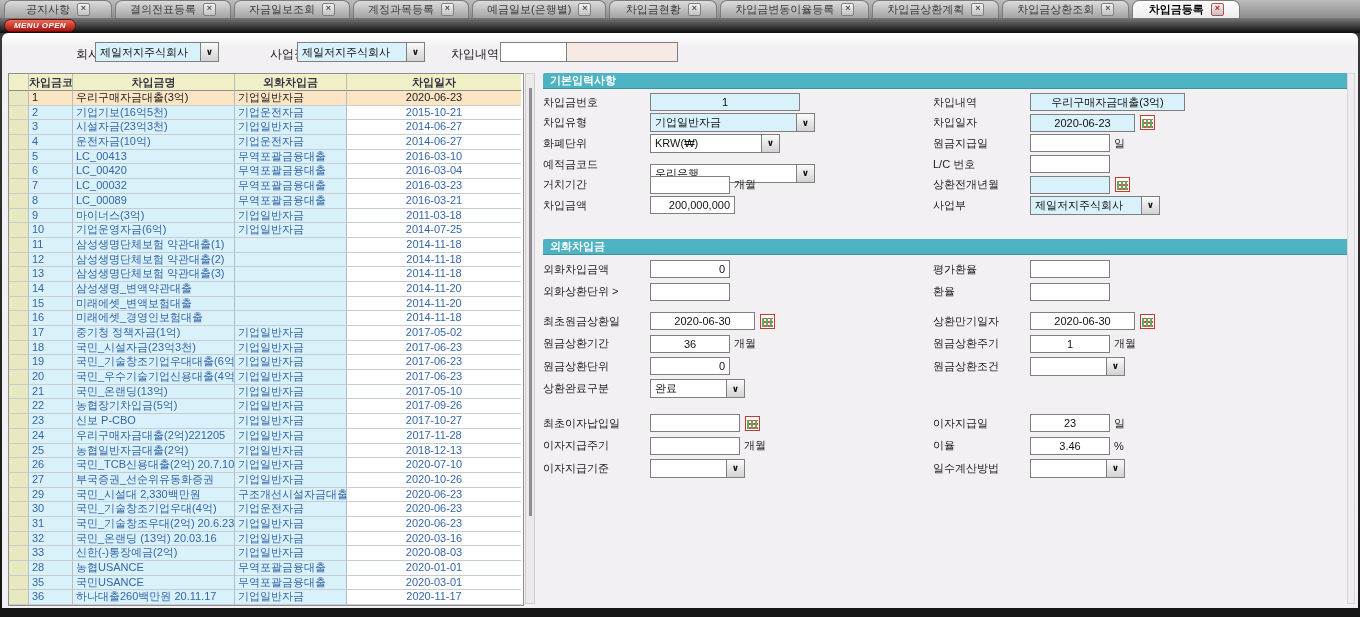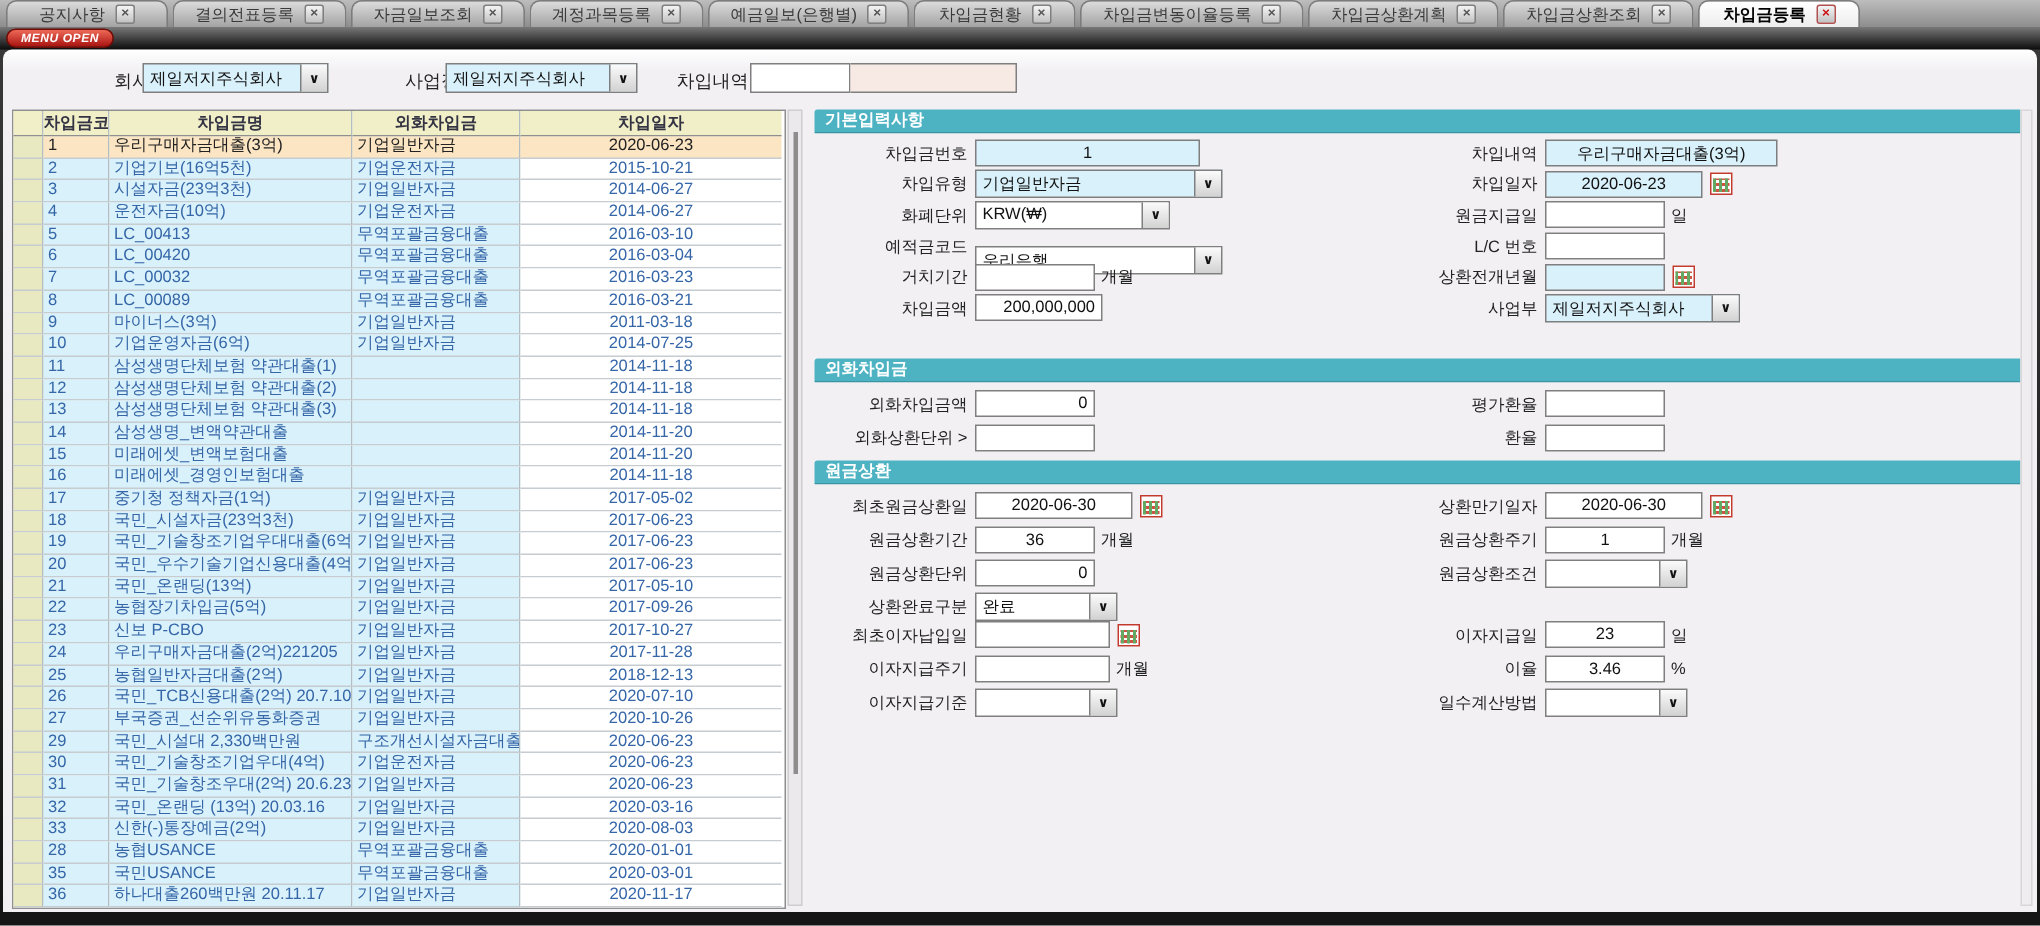--- a/index.html
+++ b/index.html
@@ -80,21 +80,21 @@
   .sechdr{height:15px;line-height:15px;background:#4db3c3;color:#fff;
           font-size:11px;font-weight:bold;padding-left:7px;border-radius:2px 0 0 0;
           border-bottom:1px solid #3a95a3;}
   .rows{margin-top:3px;}
   .frow{display:flex;align-items:center;}
   .s1 .frow{height:20.6px;}
   .sN .frow{height:22.5px;}
   .fcell{display:flex;align-items:center;}
   .fcell.l{width:390px;}
   .fcell.r{flex:1;}
-  .flabel{width:102px;text-align:right;margin-right:5px;font-size:11px;color:#222;white-space:nowrap;}
+  .flabel{width:102px;text-align:left;margin-right:5px;font-size:11px;color:#222;white-space:nowrap;}
   .fcell.r .flabel{width:92px;}
   .box{display:flex;align-items:center;height:18px;border:1px solid #7f7f7f;background:#fff;
        box-sizing:border-box;font-size:11px;color:#111;padding:0 4px;white-space:nowrap;overflow:hidden;}
   .box.tint{background:#d9f1fa;}
   .box.ac{justify-content:center;}
   .box.ar{justify-content:flex-end;}
   .sfx{margin-left:4px;font-size:11px;color:#222;white-space:nowrap;}
   .gap{width:3px;}
   .cal{width:13px;height:13px;margin-left:5px;border:1px solid #c23b2e;background:#fff;
        position:relative;cursor:pointer;flex:0 0 auto;}
@@ -561,21 +561,20 @@
               <div class="fcell r">
                 <span class="flabel">환율</span>
                 <span class="fwrap" style="display: inline-flex; align-items: center;">
                   <div class="box" style="width: 80px;"></div>
                 </span>
               </div>
             </div>
           </div>
         </div>
         <div class="sec sN" style="top: 234px;">
-          <div class="sechdr">원금상환</div>
           <div class="rows">
             <div class="frow">
               <div class="fcell l">
                 <span class="flabel">최초원금상환일</span>
                 <span class="fwrap" style="display: inline-flex; align-items: center;">
                   <div class="box ac" style="width: 105px;">2020-06-30</div>
                   <span class="cal"></span>
                 </span>
               </div>
               <div class="fcell r">

